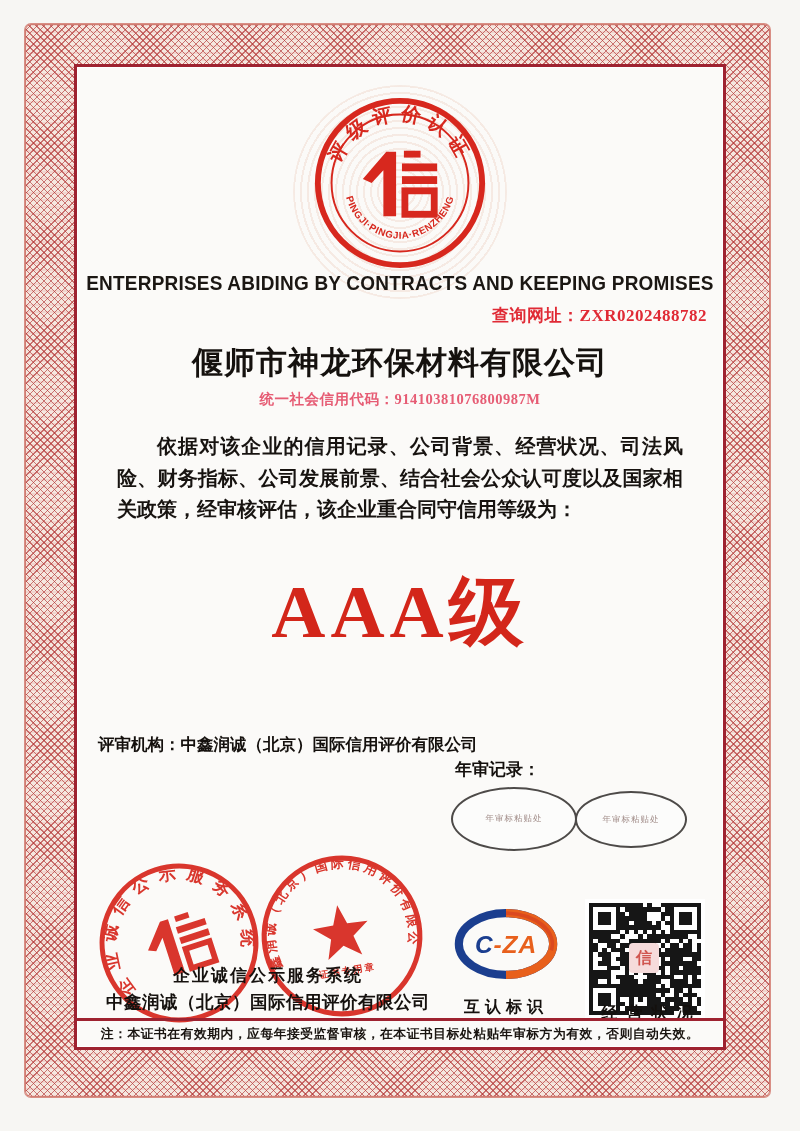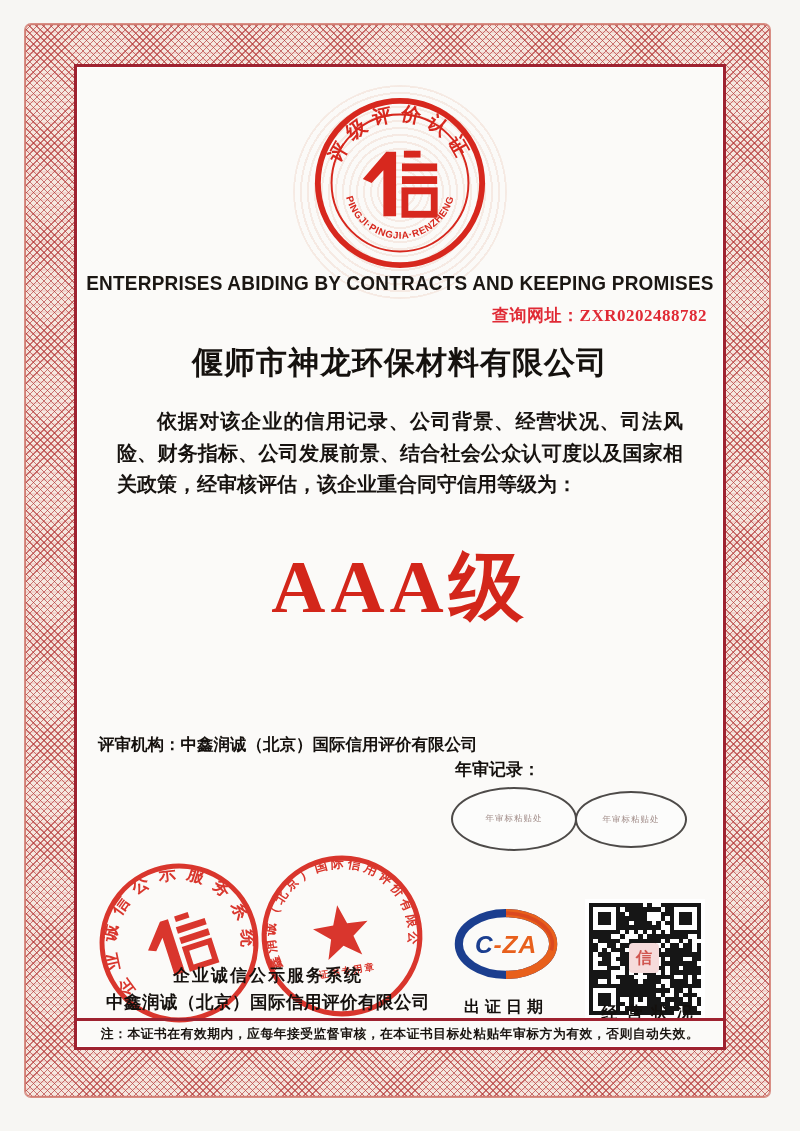--- a/index.html
+++ b/index.html
@@ -168,20 +168,21 @@
         </g>
       </svg>
     </div>
 
     <div class="subtitle">ENTERPRISES ABIDING BY CONTRACTS AND KEEPING PROMISES</div>
 
     <div class="credit-code"><span>查询网址：</span><span>ZXR0202488782</span></div>
 
     <div class="company">偃师市神龙环保材料有限公司</div>
 
+    <div class="uscc"><span>统一社会信用代码：</span><span>91410381076800987M</span></div>
 
     <div class="body-text">依据对该企业的信用记录、公司背景、经营状况、司法风险、财务指标、公司发展前景、结合社会公众认可度以及国家相关政策，经审核评估，该企业重合同守信用等级为：</div>
 
     <div class="rating">AAA级</div>
 
     <div class="details">
       <div class="detail-row"><span class="detail-label">评审机构：</span><span class="detail-label">中鑫润诚（北京）国际信用评价有限公司</span></div>
     </div>
 
     <div class="annual-label">年审记录：</div>
@@ -233,21 +234,21 @@
     <div class="cza">
       <svg viewBox="0 0 120 86">
         <ellipse cx="60" cy="43" rx="52" ry="34" fill="none" stroke="#1b3e8f" stroke-width="9"></ellipse>
         <path d="M 60,9 A 52,34 0 0 1 60,77" fill="none" stroke="#e8601c" stroke-width="9"></path>
         <path d="M 60,9 A 52,34 0 0 1 110,50" fill="none" stroke="#d23a22" stroke-width="4" opacity=".6"></path>
         <text x="60" y="53" text-anchor="middle" font-size="27" font-weight="bold" font-style="italic" letter-spacing="1">
           <tspan fill="#1b3e8f">C</tspan><tspan fill="#e8601c">-ZA</tspan>
         </text>
       </svg>
     </div>
-    <div class="cza-label">出证日期</div>
+    <div class="cza-label">互认标识</div>
 
     <div class="qr">
         <i style="grid-area:1/1"></i>
         <i style="grid-area:1/2"></i>
         <i style="grid-area:1/3"></i>
         <i style="grid-area:1/4"></i>
         <i style="grid-area:1/5"></i>
         <i style="grid-area:1/6"></i>
         <i style="grid-area:1/7"></i>
         <i style="grid-area:1/8"></i>

